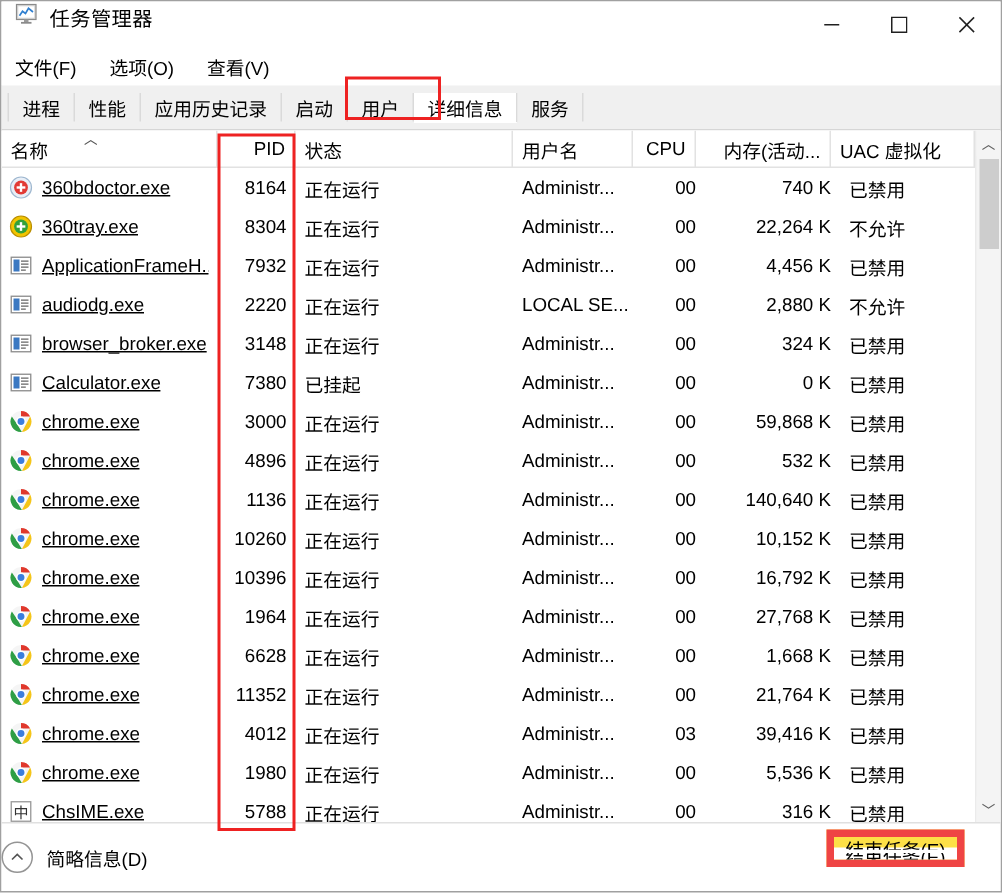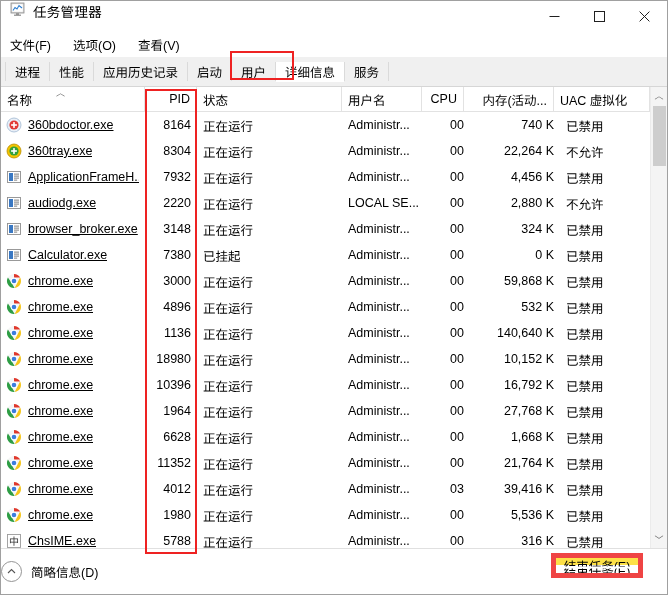--- a/index.html
+++ b/index.html
@@ -550,21 +550,21 @@
             <span class="ico"><svg width="16" height="16" viewBox="0 0 16 16">
                 <circle cx="8" cy="8" r="7" fill="#f5f5f5"></circle>
                 <path d="M8 1 A7 7 0 0 1 14.1 4.6 L8 4.6 Z" fill="#e0382c"></path>
                 <path d="M14.1 4.6 A7 7 0 0 1 8.6 15 L11.4 9.8 Z" fill="#f5c518"></path>
                 <path d="M8.6 15 A7 7 0 0 1 1.9 4.6 L5.3 9.6 Z" fill="#2e9e45"></path>
                 <circle cx="8" cy="8" r="3.3" fill="#ffffff"></circle>
                 <circle cx="8" cy="8" r="2.3" fill="#3b7ddd"></circle>
               </svg></span>
             <span class="nm">chrome.exe</span>
           </div>
-          <div class="cell num c-pid">18980</div>
+          <div class="cell num c-pid">10260</div>
           <div class="cell c-status">正在运行</div>
           <div class="cell c-user">Administr...</div>
           <div class="cell num c-cpu">00</div>
           <div class="cell num c-mem">10,152 K</div>
           <div class="cell c-uac">已禁用</div>
         </div>
         <div class="row">
           <div class="cell name c-name">
             <span class="ico"><svg width="16" height="16" viewBox="0 0 16 16">
                 <circle cx="8" cy="8" r="7" fill="#f5f5f5"></circle>

